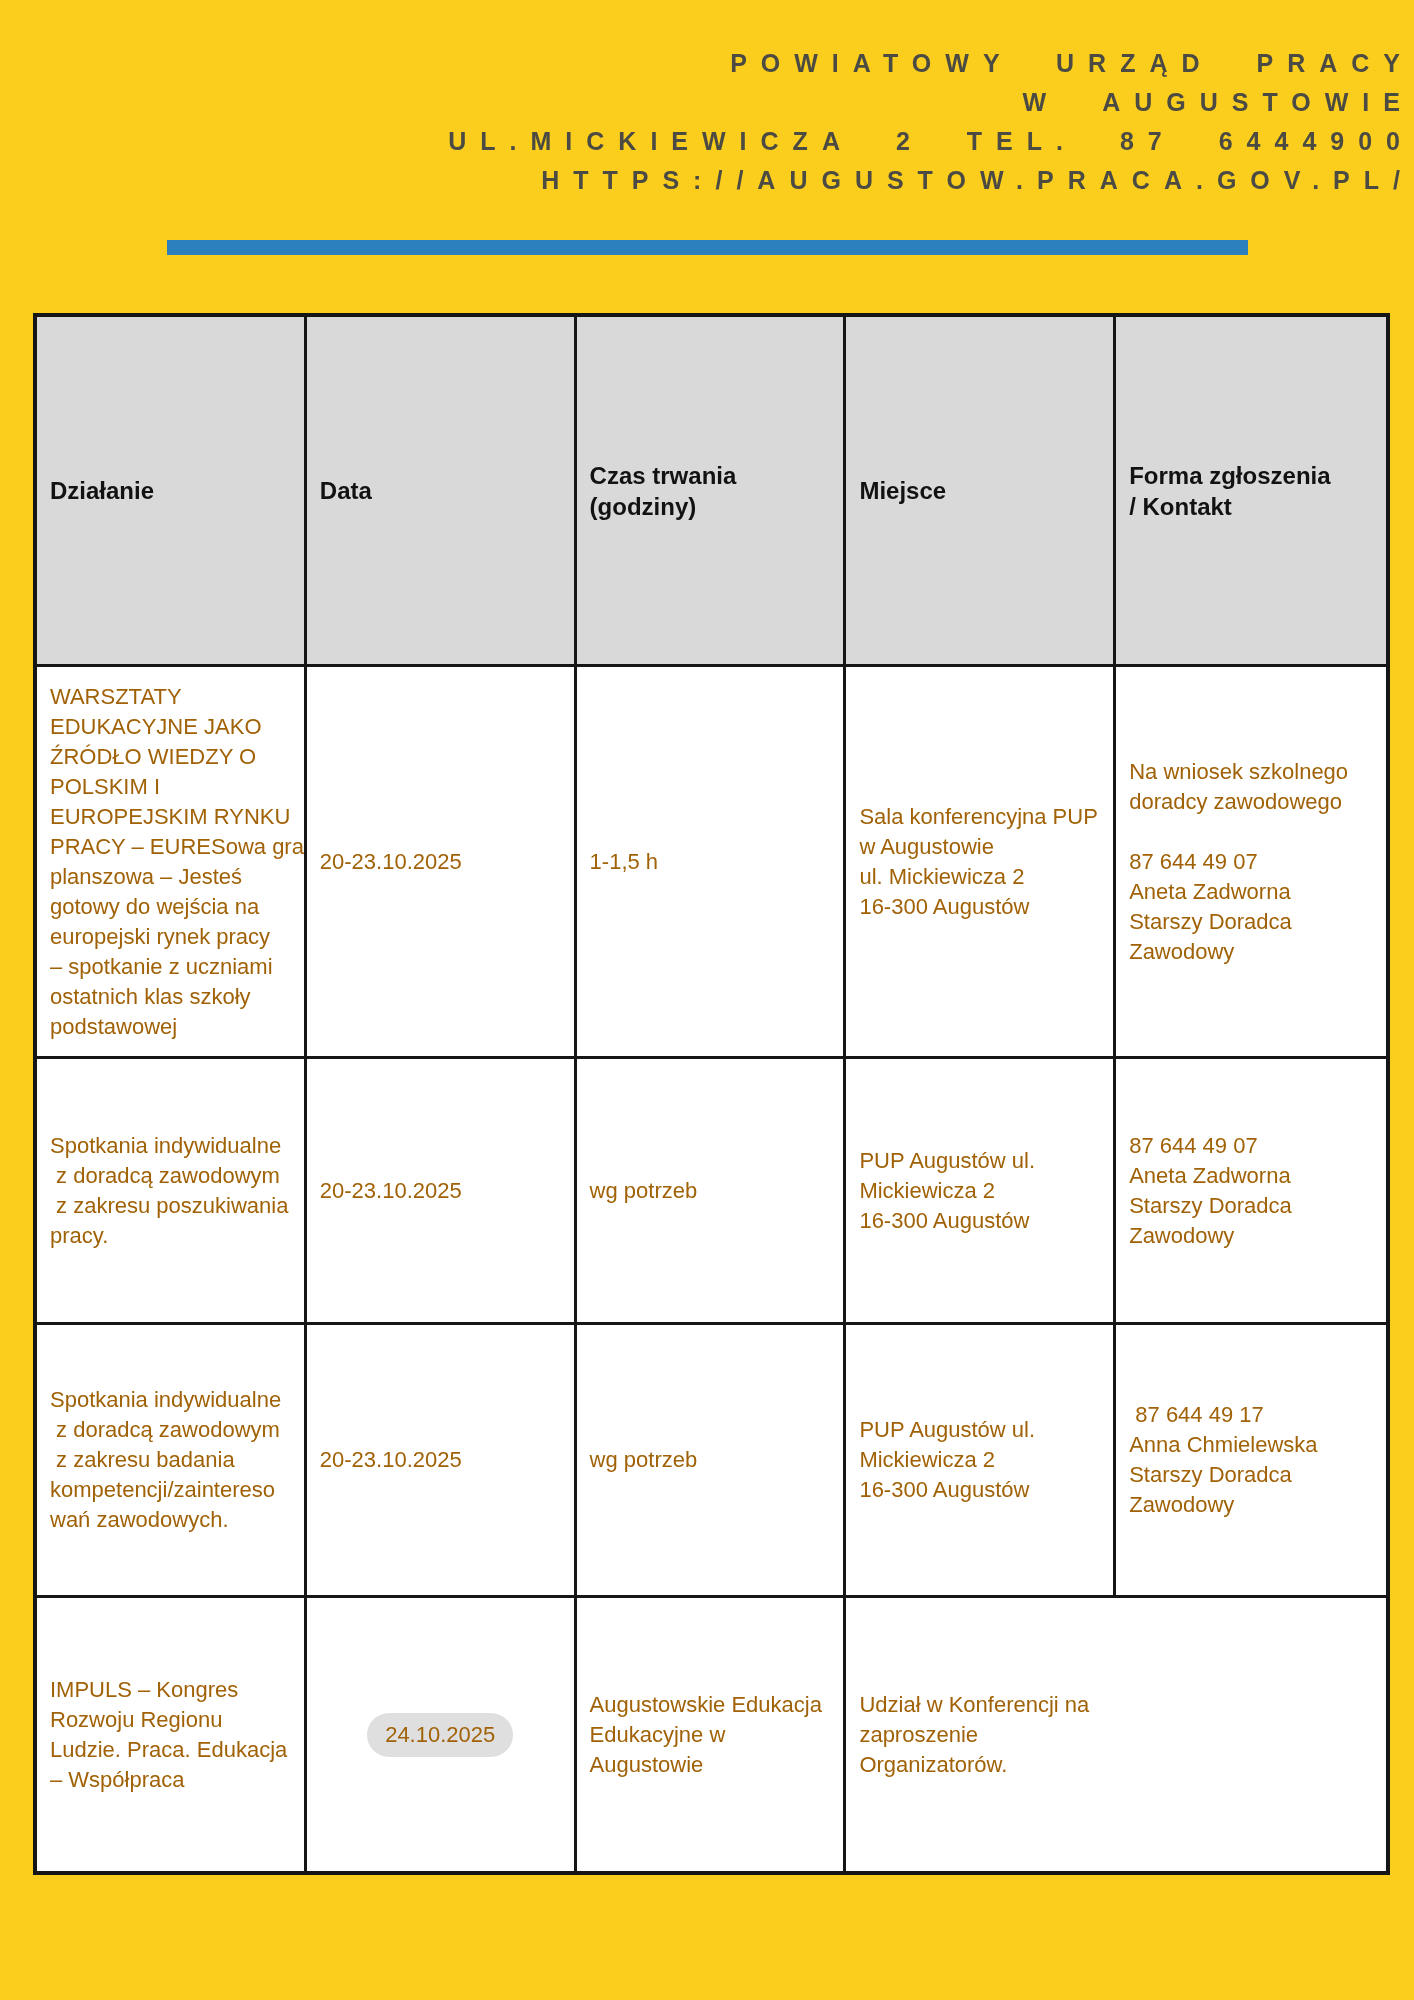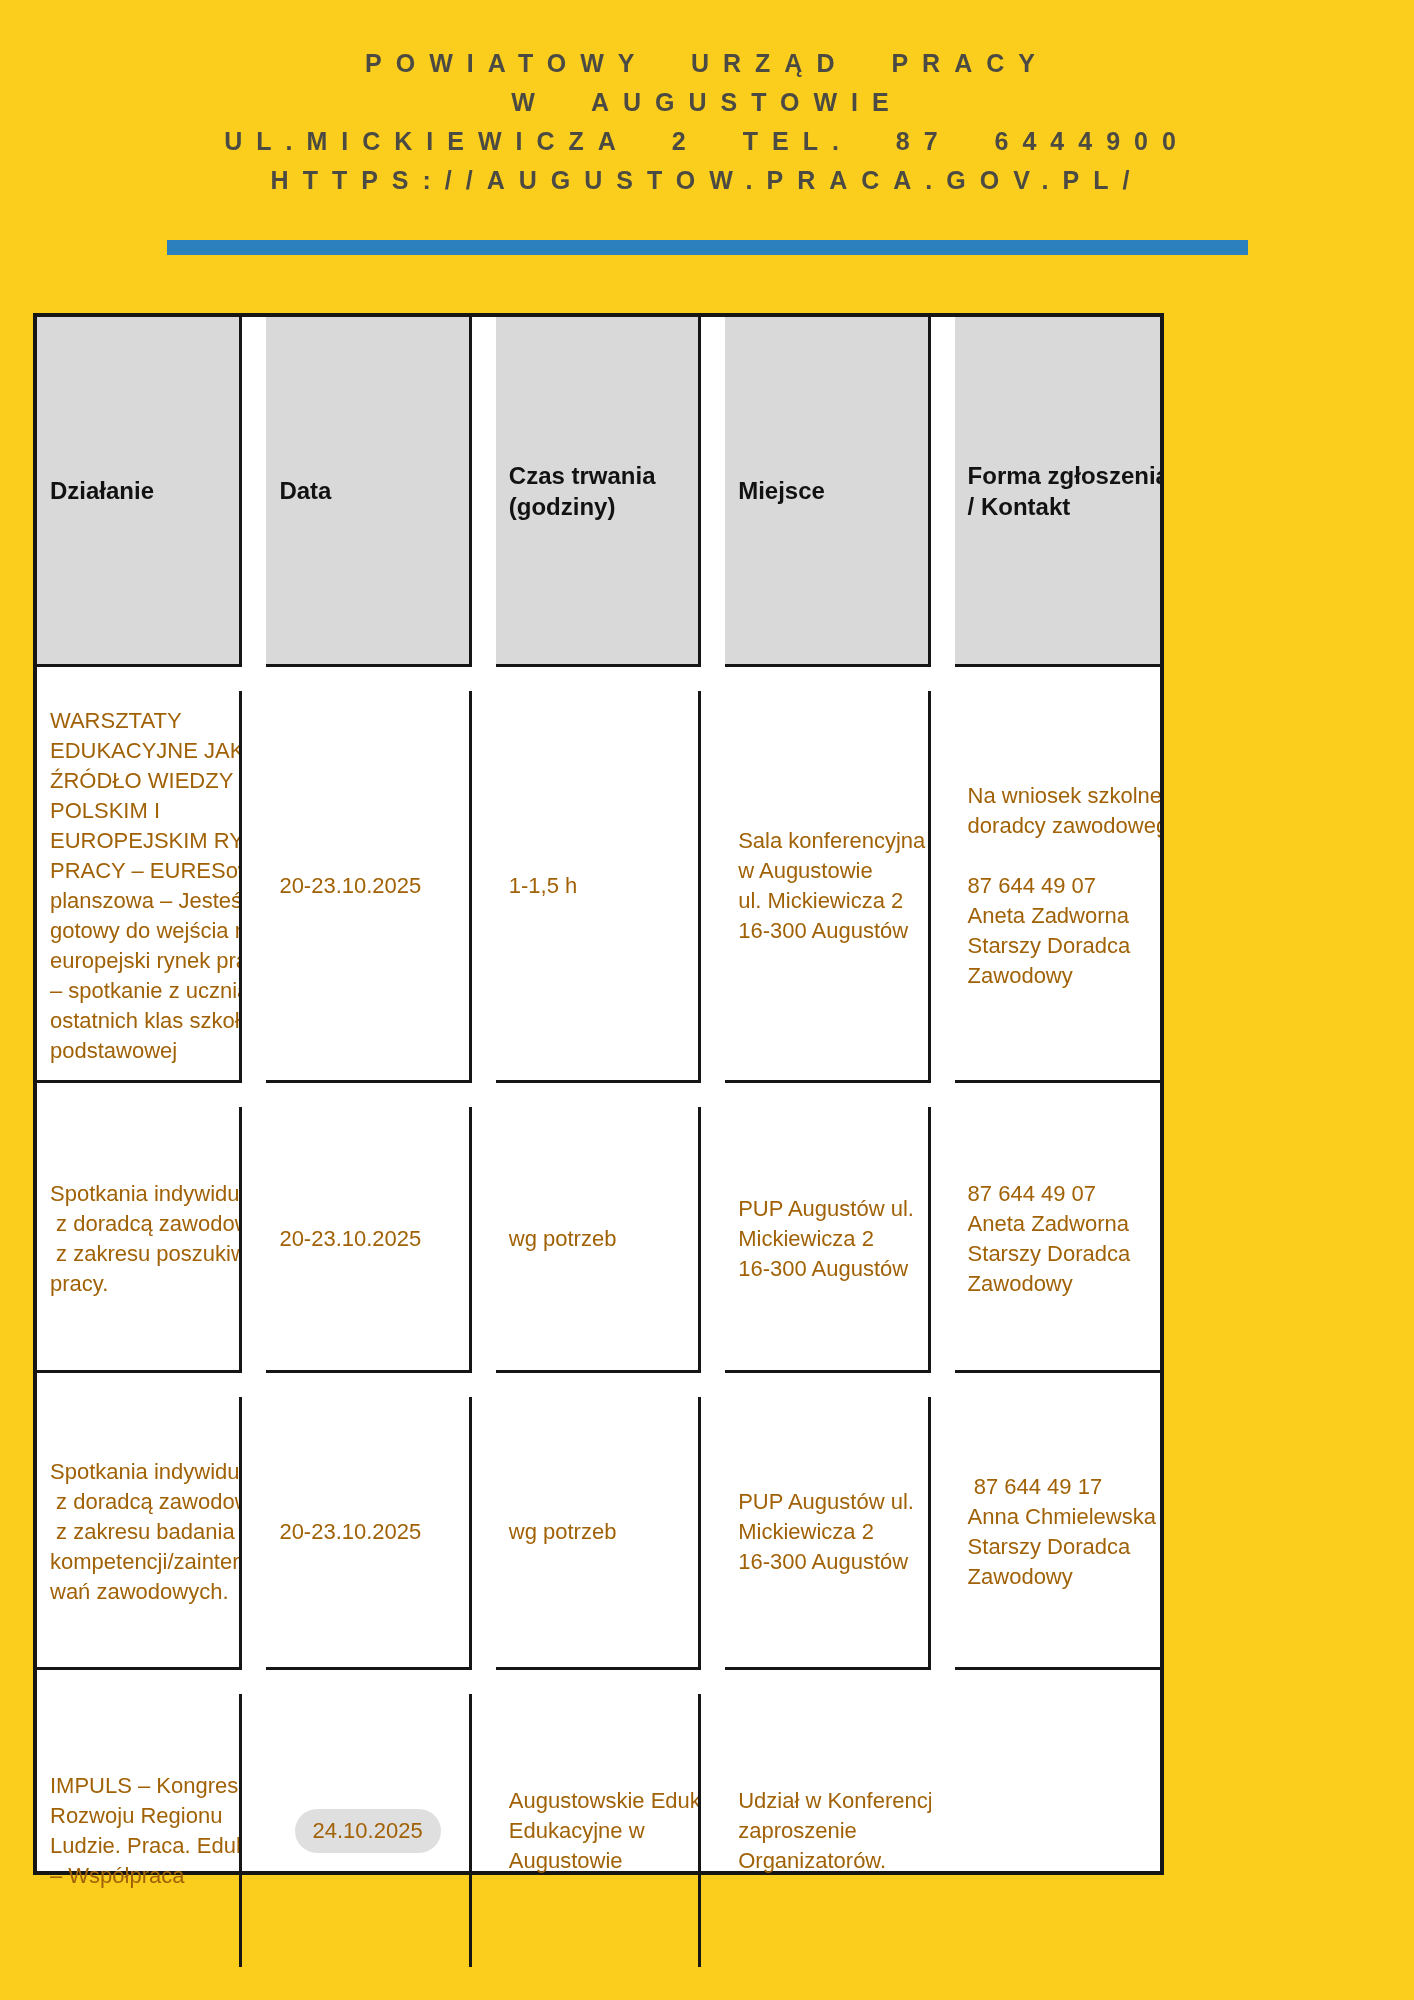--- a/index.html
+++ b/index.html
@@ -1,40 +1,39 @@
 <!DOCTYPE html>
 <html><head>
 <meta charset="utf-8">
 <style>
   html,body{margin:0;padding:0;}
   body{width:1414px;height:2000px;background:#FBCE1D;font-family:"Liberation Sans",sans-serif;}
   .page{position:relative;width:1414px;height:2000px;overflow:hidden;}
 
   
-  .masthead{padding-top:44px;text-align:center;}
+  .masthead{padding-top:44px;text-align:right;}
   .masthead .mline{
     font-size:25px;font-weight:bold;line-height:39px;
     letter-spacing:14px;word-spacing:22px;color:#4B4A43;
     white-space:pre;
   }
 
   
   .accent-bar{width:1081px;height:15px;background:#2B80BD;margin:40px auto 0 auto;}
 
   
   .ttable{
     box-sizing:border-box;
     margin:58px 36px 0 33px;
-    width:1131px;height:1562px;
+    width:1357px;height:1562px;
     border:4px solid #161616;
     display:grid;
     grid-template-columns:repeat(5,1fr);
     grid-template-rows:350px 392px 266px 273px 273px;
     background:#ffffff;
-    gap:24px;
   }
   .cell{
     box-sizing:border-box;
     border-right:3px solid #161616;
     border-bottom:3px solid #161616;
     padding:0 13px;
     display:flex;flex-direction:column;justify-content:center;
     font-size:22px;line-height:30px;color:#a16207;
     white-space:pre;overflow:hidden;
   }

